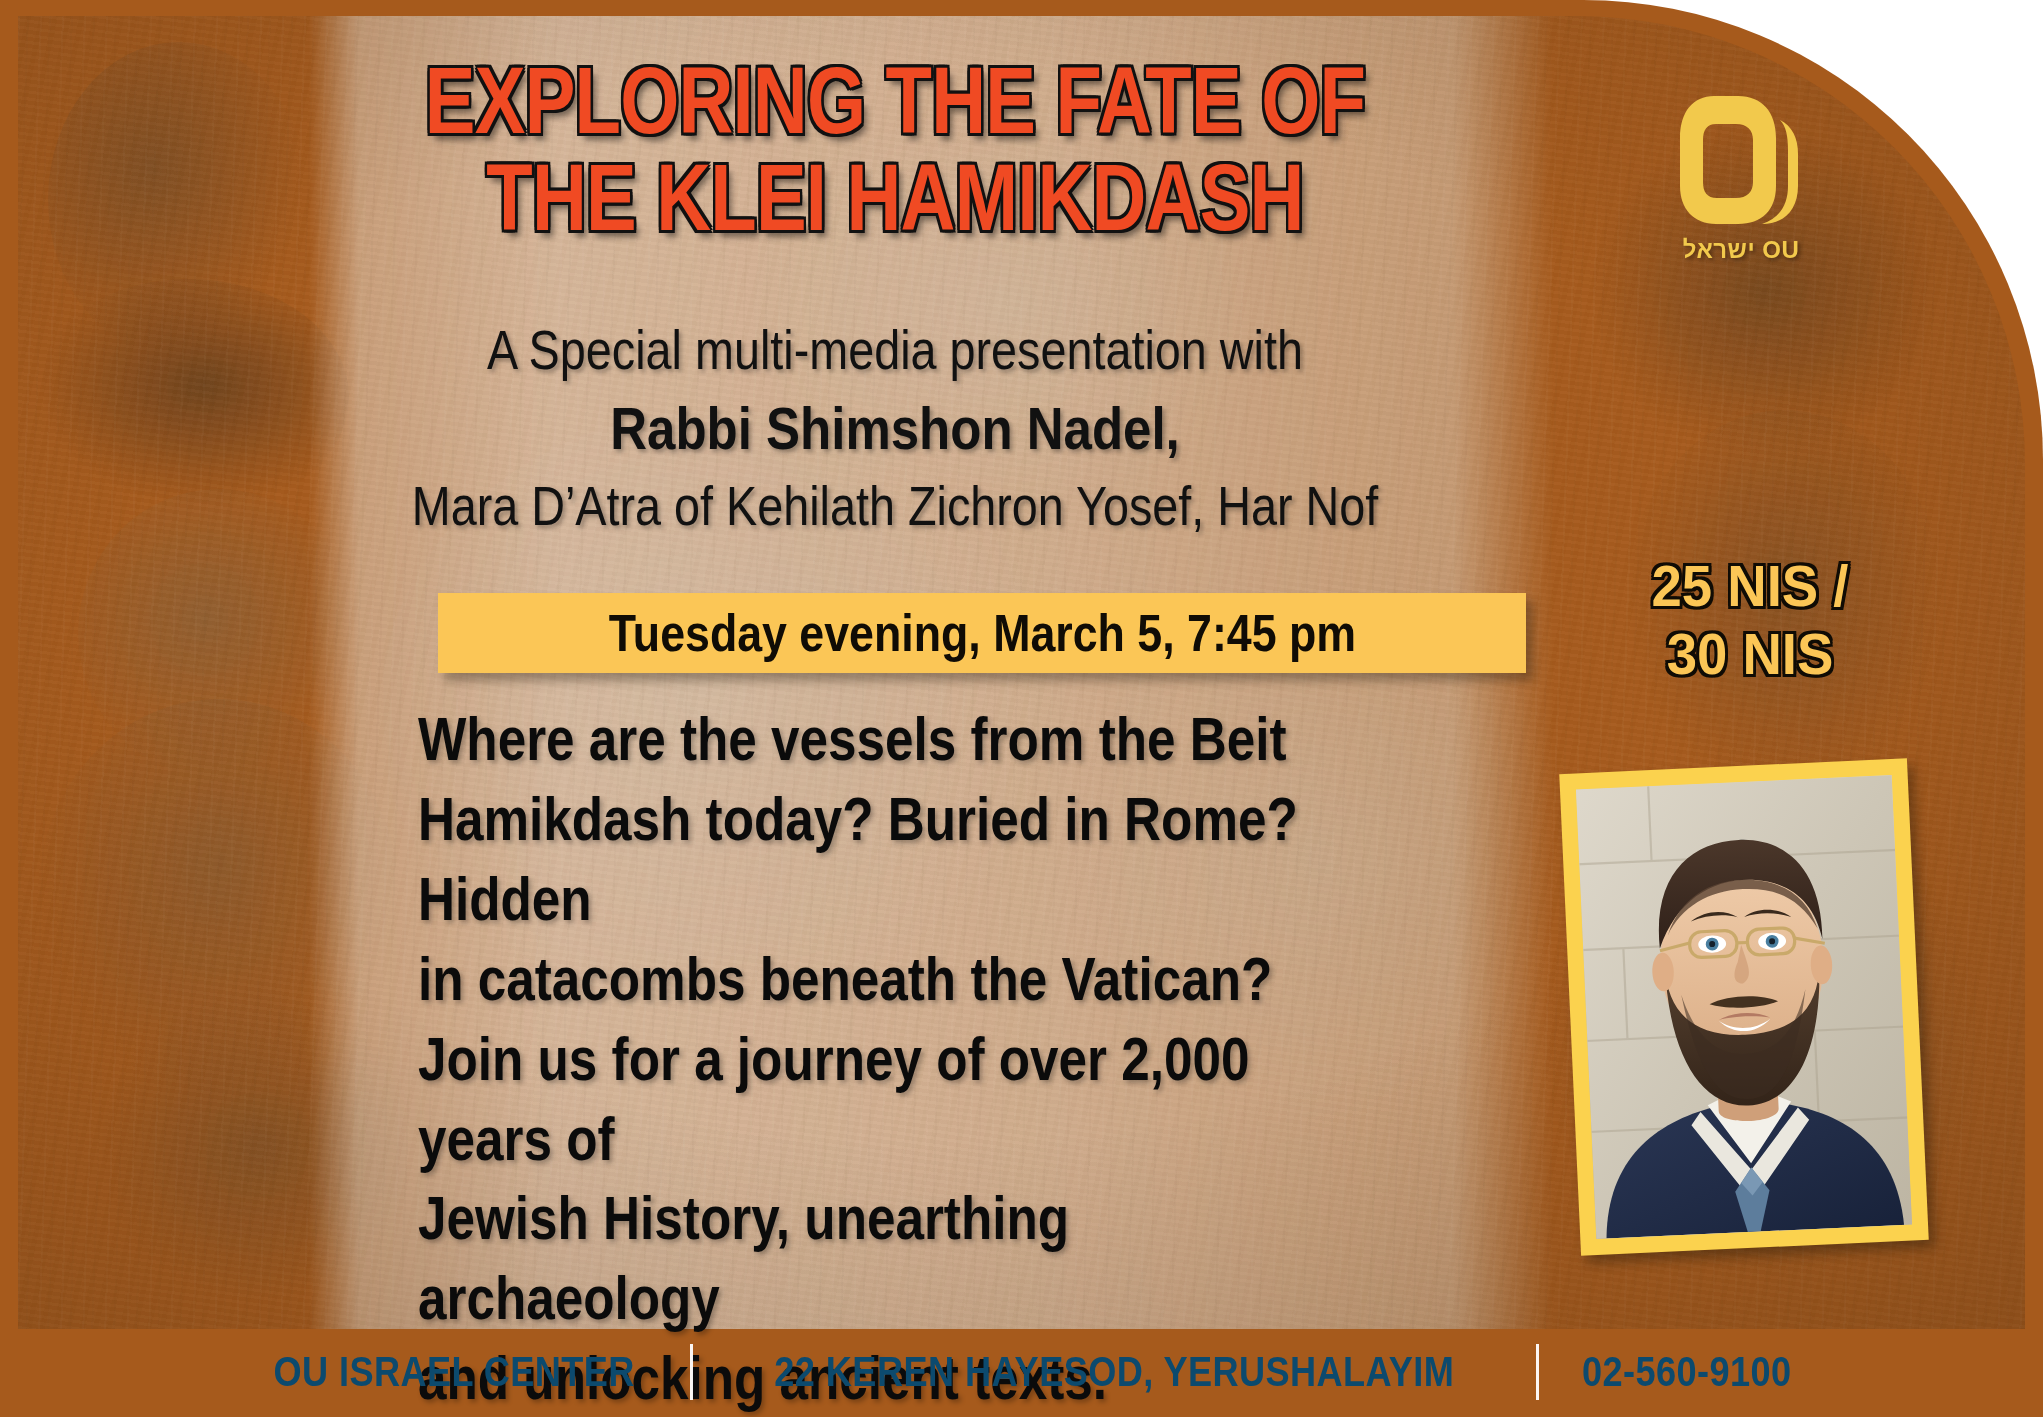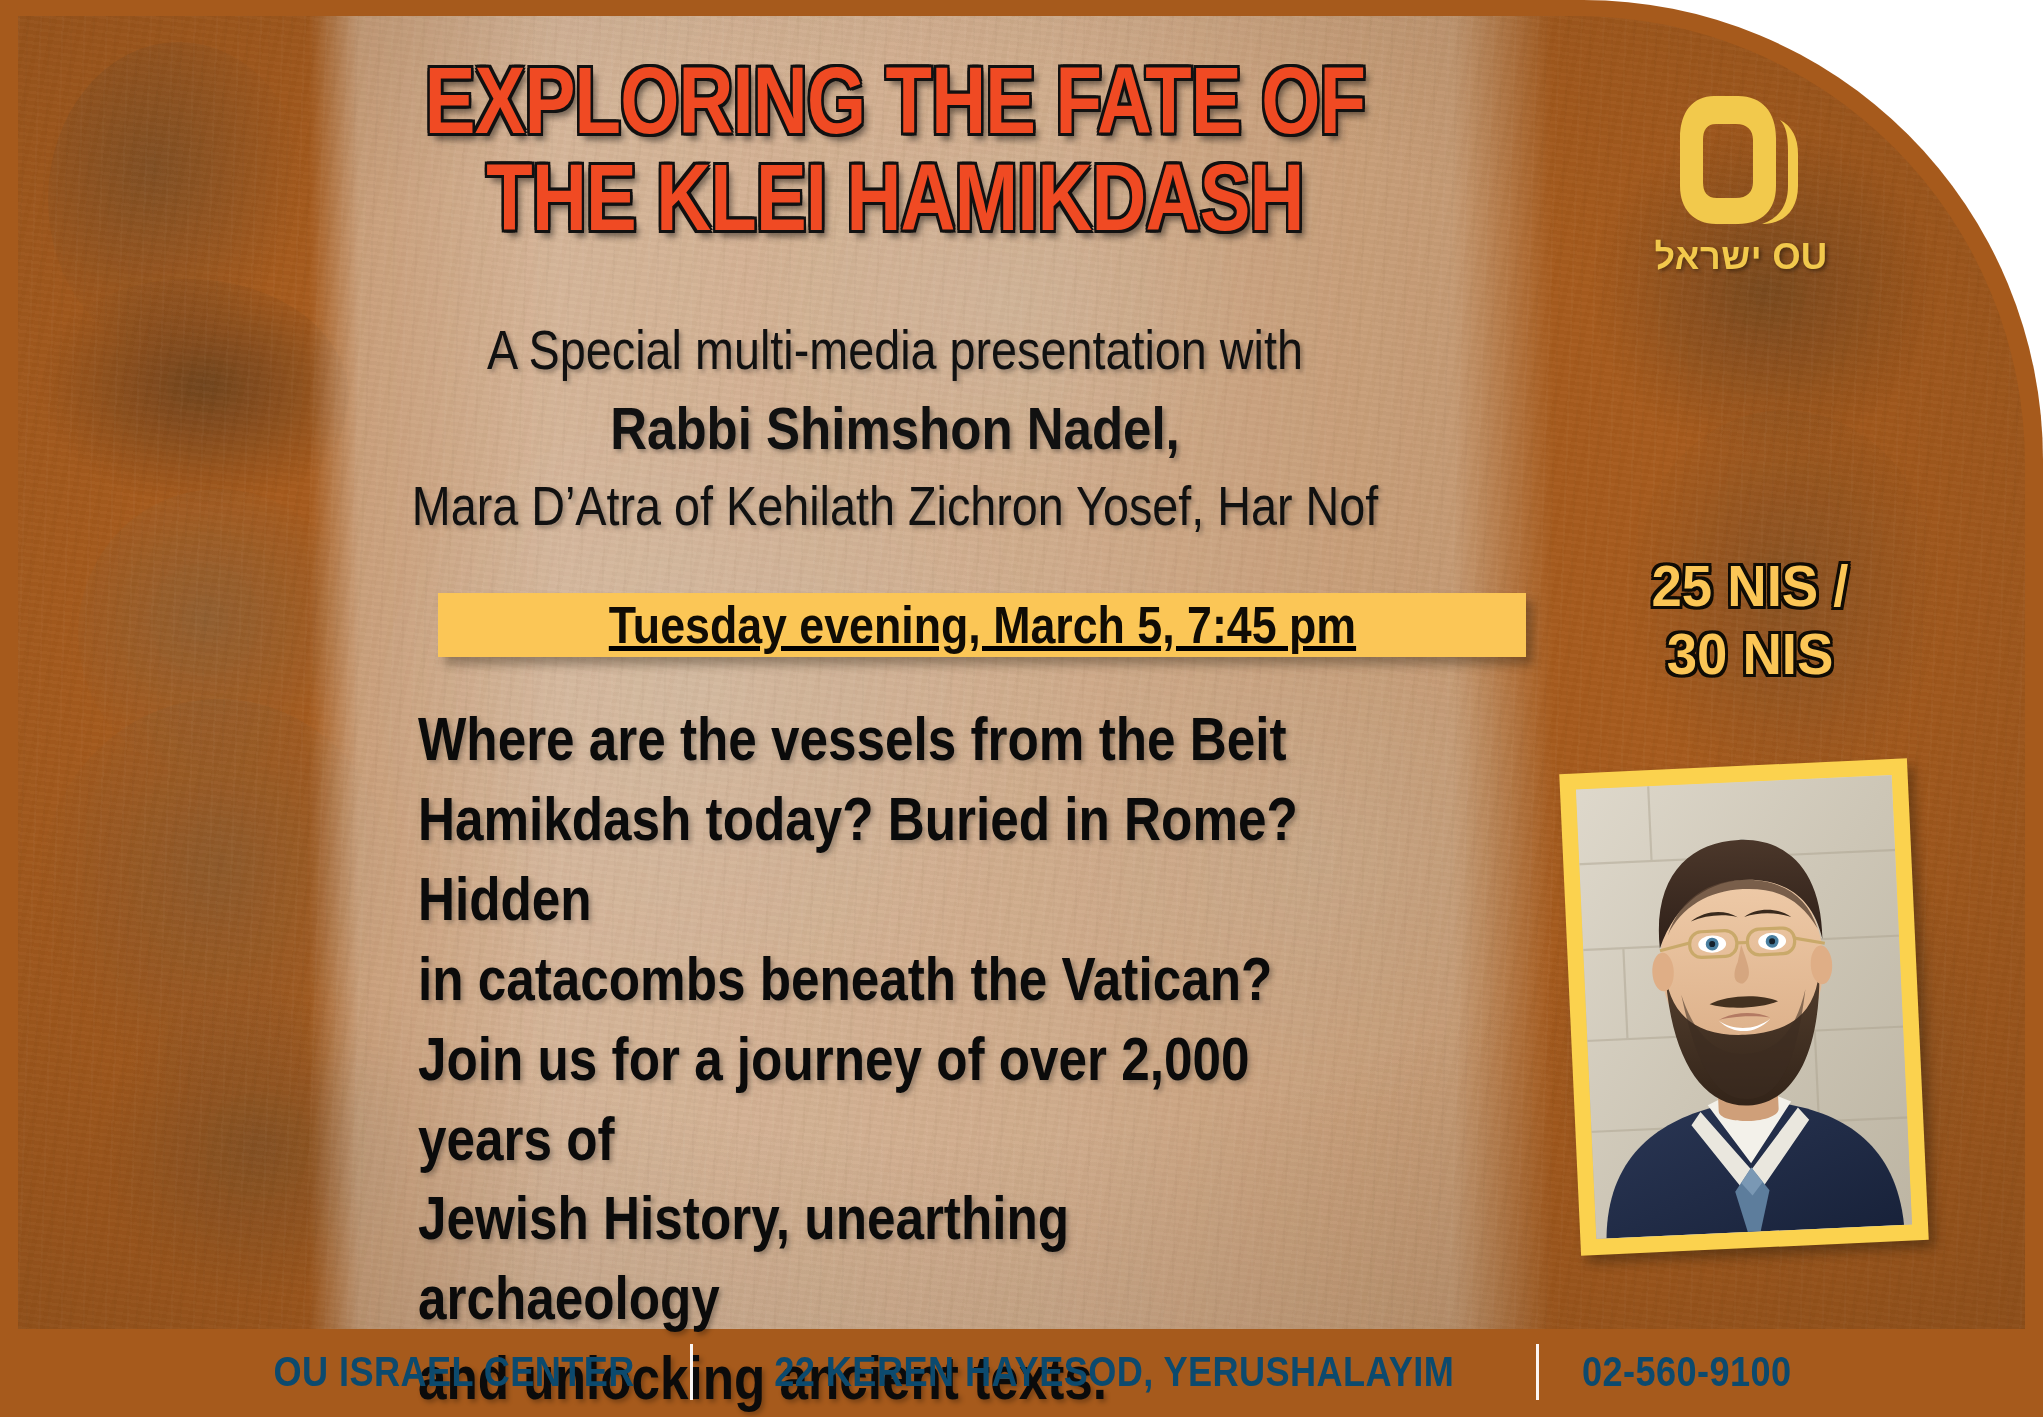--- a/index.html
+++ b/index.html
@@ -124,44 +124,44 @@
     position:absolute;left:300px;width:1190px;text-align:center;
     color:#111;
     transform:scaleX(.85);transform-origin:50% 50%;
     text-shadow:3px 3px 5px rgba(0,0,0,.30);
   }
   .sub1{top:318px;font-size:55px;font-weight:400;}
   .sub2{top:394px;font-size:60px;font-weight:700;}
   .sub3{top:474px;font-size:55px;font-weight:400;}
 
   .date-banner{
-    position:absolute;left:438px;top:593px;width:1088px;height:64px;
+    position:absolute;left:438px;top:593px;width:1088px;height:80px;
     background:#FBC656;
     box-shadow:7px 8px 9px rgba(40,30,15,.35);
-    display:flex;align-items:center;justify-content:center;text-decoration:underline;
+    display:flex;align-items:center;justify-content:center;
   }
   .date-banner span{
     color:#100C05;font-weight:700;font-size:52px;
     transform:scaleX(.86);transform-origin:50% 50%;white-space:nowrap;
   }
 
   .body-copy{
     position:absolute;left:418px;top:700px;width:1150px;
     color:#0b0b0b;font-weight:700;font-size:61px;line-height:1.31;
     transform:scaleX(.84);transform-origin:0 0;
     text-shadow:3px 3px 6px rgba(0,0,0,.28);
   }
   .body-copy p{margin:0;}
   .body-copy p + p{margin-top:0;}
 
   
   .ou-logo{position:absolute;left:1636px;top:90px;width:210px;text-align:center;z-index:6;}
   .ou-mark{width:130px;height:140px;display:block;margin:0 auto;}
   .ou-word{
-    margin-top:6px;color:#F2C94C;font-weight:700;font-size:36px;
+    margin-top:6px;color:#F2C94C;font-weight:700;font-size:24px;
     letter-spacing:.5px;direction:rtl;
     text-shadow:2px 2px 4px rgba(0,0,0,.45);
   }
 
   
   .price{
     position:absolute;left:1610px;top:552px;width:280px;
     text-align:center;color:#FBC656;
     font-weight:700;font-size:58px;line-height:1.18;
     transform:scaleX(.94);transform-origin:50% 0;

